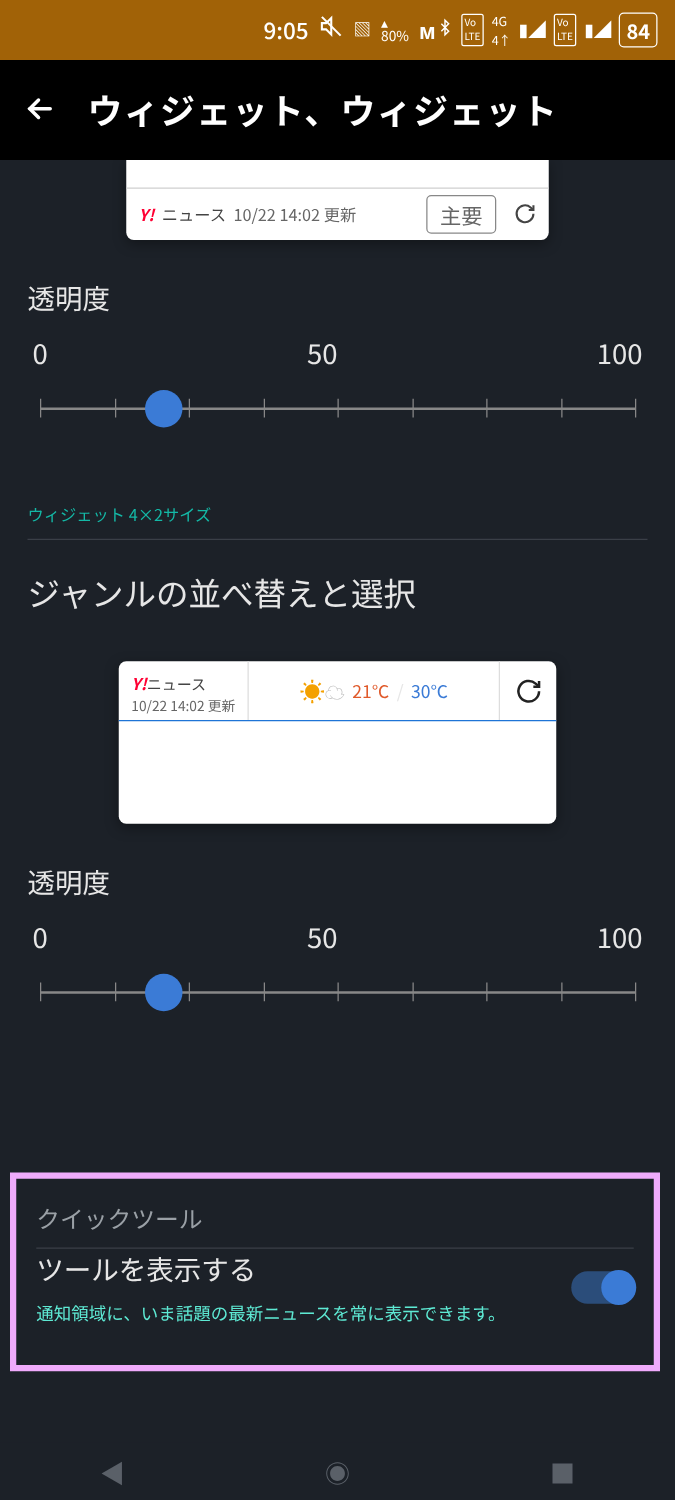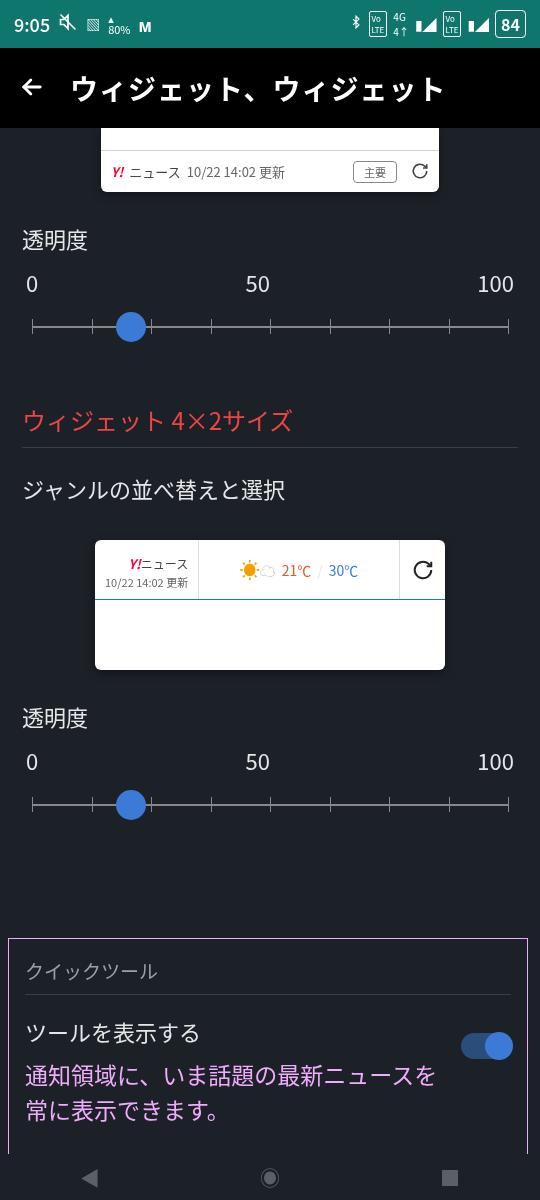--- a/index.html
+++ b/index.html
@@ -9,24 +9,24 @@
     background: #1c2128;
     color: #e6e6e6;
     font-family: -apple-system, "Hiragino Sans", "Noto Sans CJK JP", sans-serif;
     overflow: hidden;
     position: relative;
   }
 
   
   .statusbar {
     height: 48px;
-    background: #0f766e;
+    background: #a16207;
     display: flex;
     align-items: center;
-    justify-content: space-between;
+    justify-content: flex-end;
     padding: 0 14px;
     font-size: 18px;
     color: #fff;
   }
   .sb-left { display:flex; align-items:center; gap:8px; }
   .sb-right { display:flex; align-items:center; gap:6px; font-size:14px; }
   .sb-time { font-weight:500; }
   .sb-ico { display:inline-block; }
   .sb-batt { border:1.5px solid #fff; border-radius:4px; padding:1px 5px; font-size:16px; font-weight:600; }
 
@@ -70,21 +70,21 @@
     color:#666;
     gap:6px;
   }
   .preview-bar .brand { color:#ff0033; font-weight:700; font-style:italic; font-size:13px; }
   .preview-bar .brand-sub { color:#444; font-size:13px; }
   .major-btn {
     margin-left:auto;
     border:1px solid #888;
     border-radius:4px;
     color:#666;
-    font-size:11px;
+    font-size:17px;
     padding:2px 10px;
   }
   .reload { font-size:20px; color:#444; margin-left:8px; }
 
   
   .section-label { font-size:22px; margin-top:30px; margin-bottom:12px; }
   .slider-ticks {
     display:flex; justify-content:space-between;
     font-size:22px; color:#e6e6e6;
     padding:0 4px;
@@ -109,76 +109,75 @@
   .slider-thumb {
     position:absolute;
     top:8px;
     width:30px; height:30px;
     border-radius:50%;
     background:#3b7bd6;
   }
 
   
   .sub-heading {
-    color:#ef4444;
-    font-size:24px;
+    color:#14b8a6;
+    font-size:13px;
     margin-top:50px;
     padding-bottom:10px;
     border-bottom:1px solid #3a3f47;
   }
   .list-item {
-    font-size:22px;
+    font-size:26px;
     padding:24px 0;
   }
 
   
   .preview-full {
     width: 350px;
     height: 130px;
     display:flex;
     flex-direction:column;
     margin-top:12px;
   }
   .pf-header {
     display:flex;
     align-items:stretch;
-    height:60px;
+    height:48px;
     border-bottom:1.6px solid #1e74d6;
-    text-align:right;
   }
   .pf-col { display:flex; flex-direction:column; justify-content:center; padding:0 10px; border-right:1px solid #ddd; }
   .pf-brand { color:#ff0033; font-weight:700; font-style:italic; font-size:13px; }
   .pf-brand-sub { color:#444; font-size:12px; }
   .pf-date { color:#666; font-size:11px; }
   .pf-weather { flex:1; display:flex; align-items:center; justify-content:center; gap:6px; font-size:14px; }
   .pf-weather .sun { color:#f4a100; font-size:20px; }
   .pf-weather .cloud { color:#bbb; font-size:16px; margin-left:-6px;}
   .pf-hi { color:#e05a2b; }
   .pf-lo { color:#3b7bd6; }
   .pf-reload { width:46px; display:flex; align-items:center; justify-content:center; border-left:1px solid #ddd; }
   .pf-body { flex:1; }
 
   
   .red-box {
     position:absolute;
     left:8px; right:12px;
     top:938px;
-    border:1px solid #f0abfc;
+    border:5px solid #f0abfc;
     padding:18px 16px 30px 16px;
   }
   .qt-heading {
     color:#9aa0a6;
     font-size:19px;
     padding-bottom:10px;
     border-bottom:1px solid #3a3f47;
   }
-  .qt-row { display:flex; align-items:flex-start; margin-top:20px; gap:14px; }
+  .qt-row { display:flex; align-items:flex-start; gap:14px; }
   .qt-text { flex:1; }
   .qt-title { font-size:22px; margin-bottom:10px; }
-  .qt-desc { color:#f0abfc; font-size:23px; line-height:1.5; }
+  .qt-desc { color:#5eead4; font-size:14px; line-height:1.5; }
   .toggle {
     width:50px; height:26px;
     background:#2b4d7a;
     border-radius:14px;
     position:relative;
     margin-top:18px;
     flex-shrink:0;
   }
   .toggle .knob {
     position:absolute;

